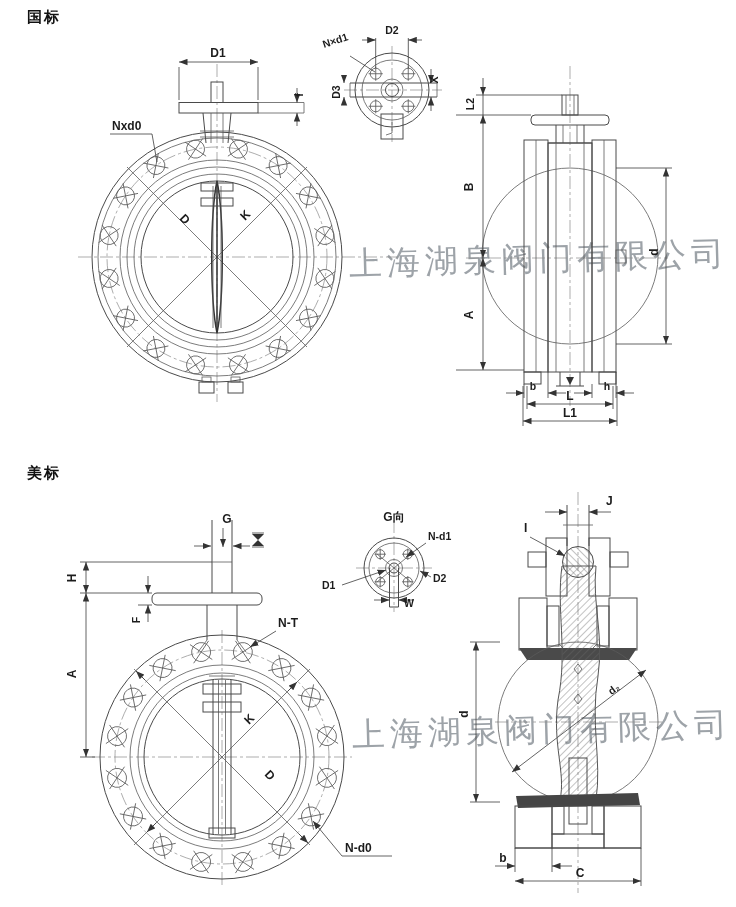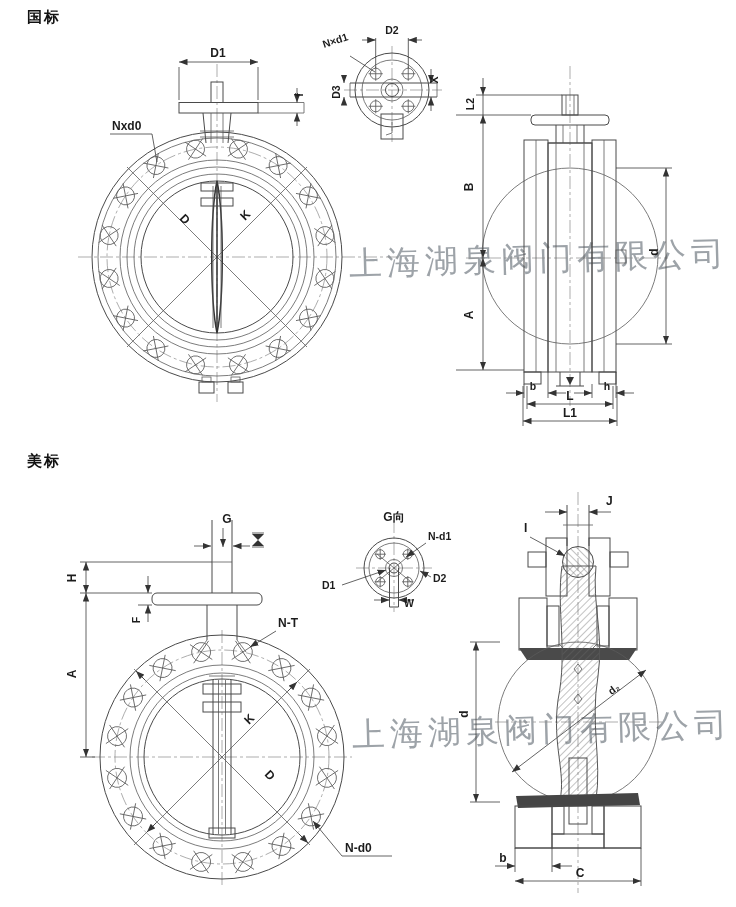--- a/index.html
+++ b/index.html
@@ -1,20 +1,20 @@
 <!DOCTYPE html>
 <html><head>
 <meta charset="utf-8">
 <style>
   html,body{margin:0;padding:0;}
   body{width:736px;height:907px;background:#ffffff;position:relative;overflow:hidden;
        font-family:"Liberation Sans",sans-serif;}
   .section-label{position:absolute;left:27px;font-size:15px;font-weight:700;color:#111;
        letter-spacing:2px;}
-  #gb-title{top:8px;} #ansi-title{top:452px;}
+  #gb-title{top:8px;} #ansi-title{top:464px;}
   .watermark{position:absolute;color:#8d939a;opacity:.85;font-size:33px;letter-spacing:5px;
        font-family:"DejaVu Serif","Liberation Serif",serif;white-space:nowrap;
        transform:rotate(-1.6deg);transform-origin:left center;}
   #wm1{left:349px;top:242px;} #wm2{left:352px;top:713px;}
   svg{position:absolute;left:0;top:0;}
   svg line,svg circle,svg rect,svg path,svg polygon{vector-effect:none;}
   .st{stroke:#4a4a4a;stroke-width:1;fill:none;}
   .thin{stroke:#5a5a5a;stroke-width:.8;fill:none;}
   .cl{stroke:#8a8a8a;stroke-width:.7;fill:none;stroke-dasharray:13 3 3 3;}
   .dim{stroke:#3c3c3c;stroke-width:.8;fill:none;}

